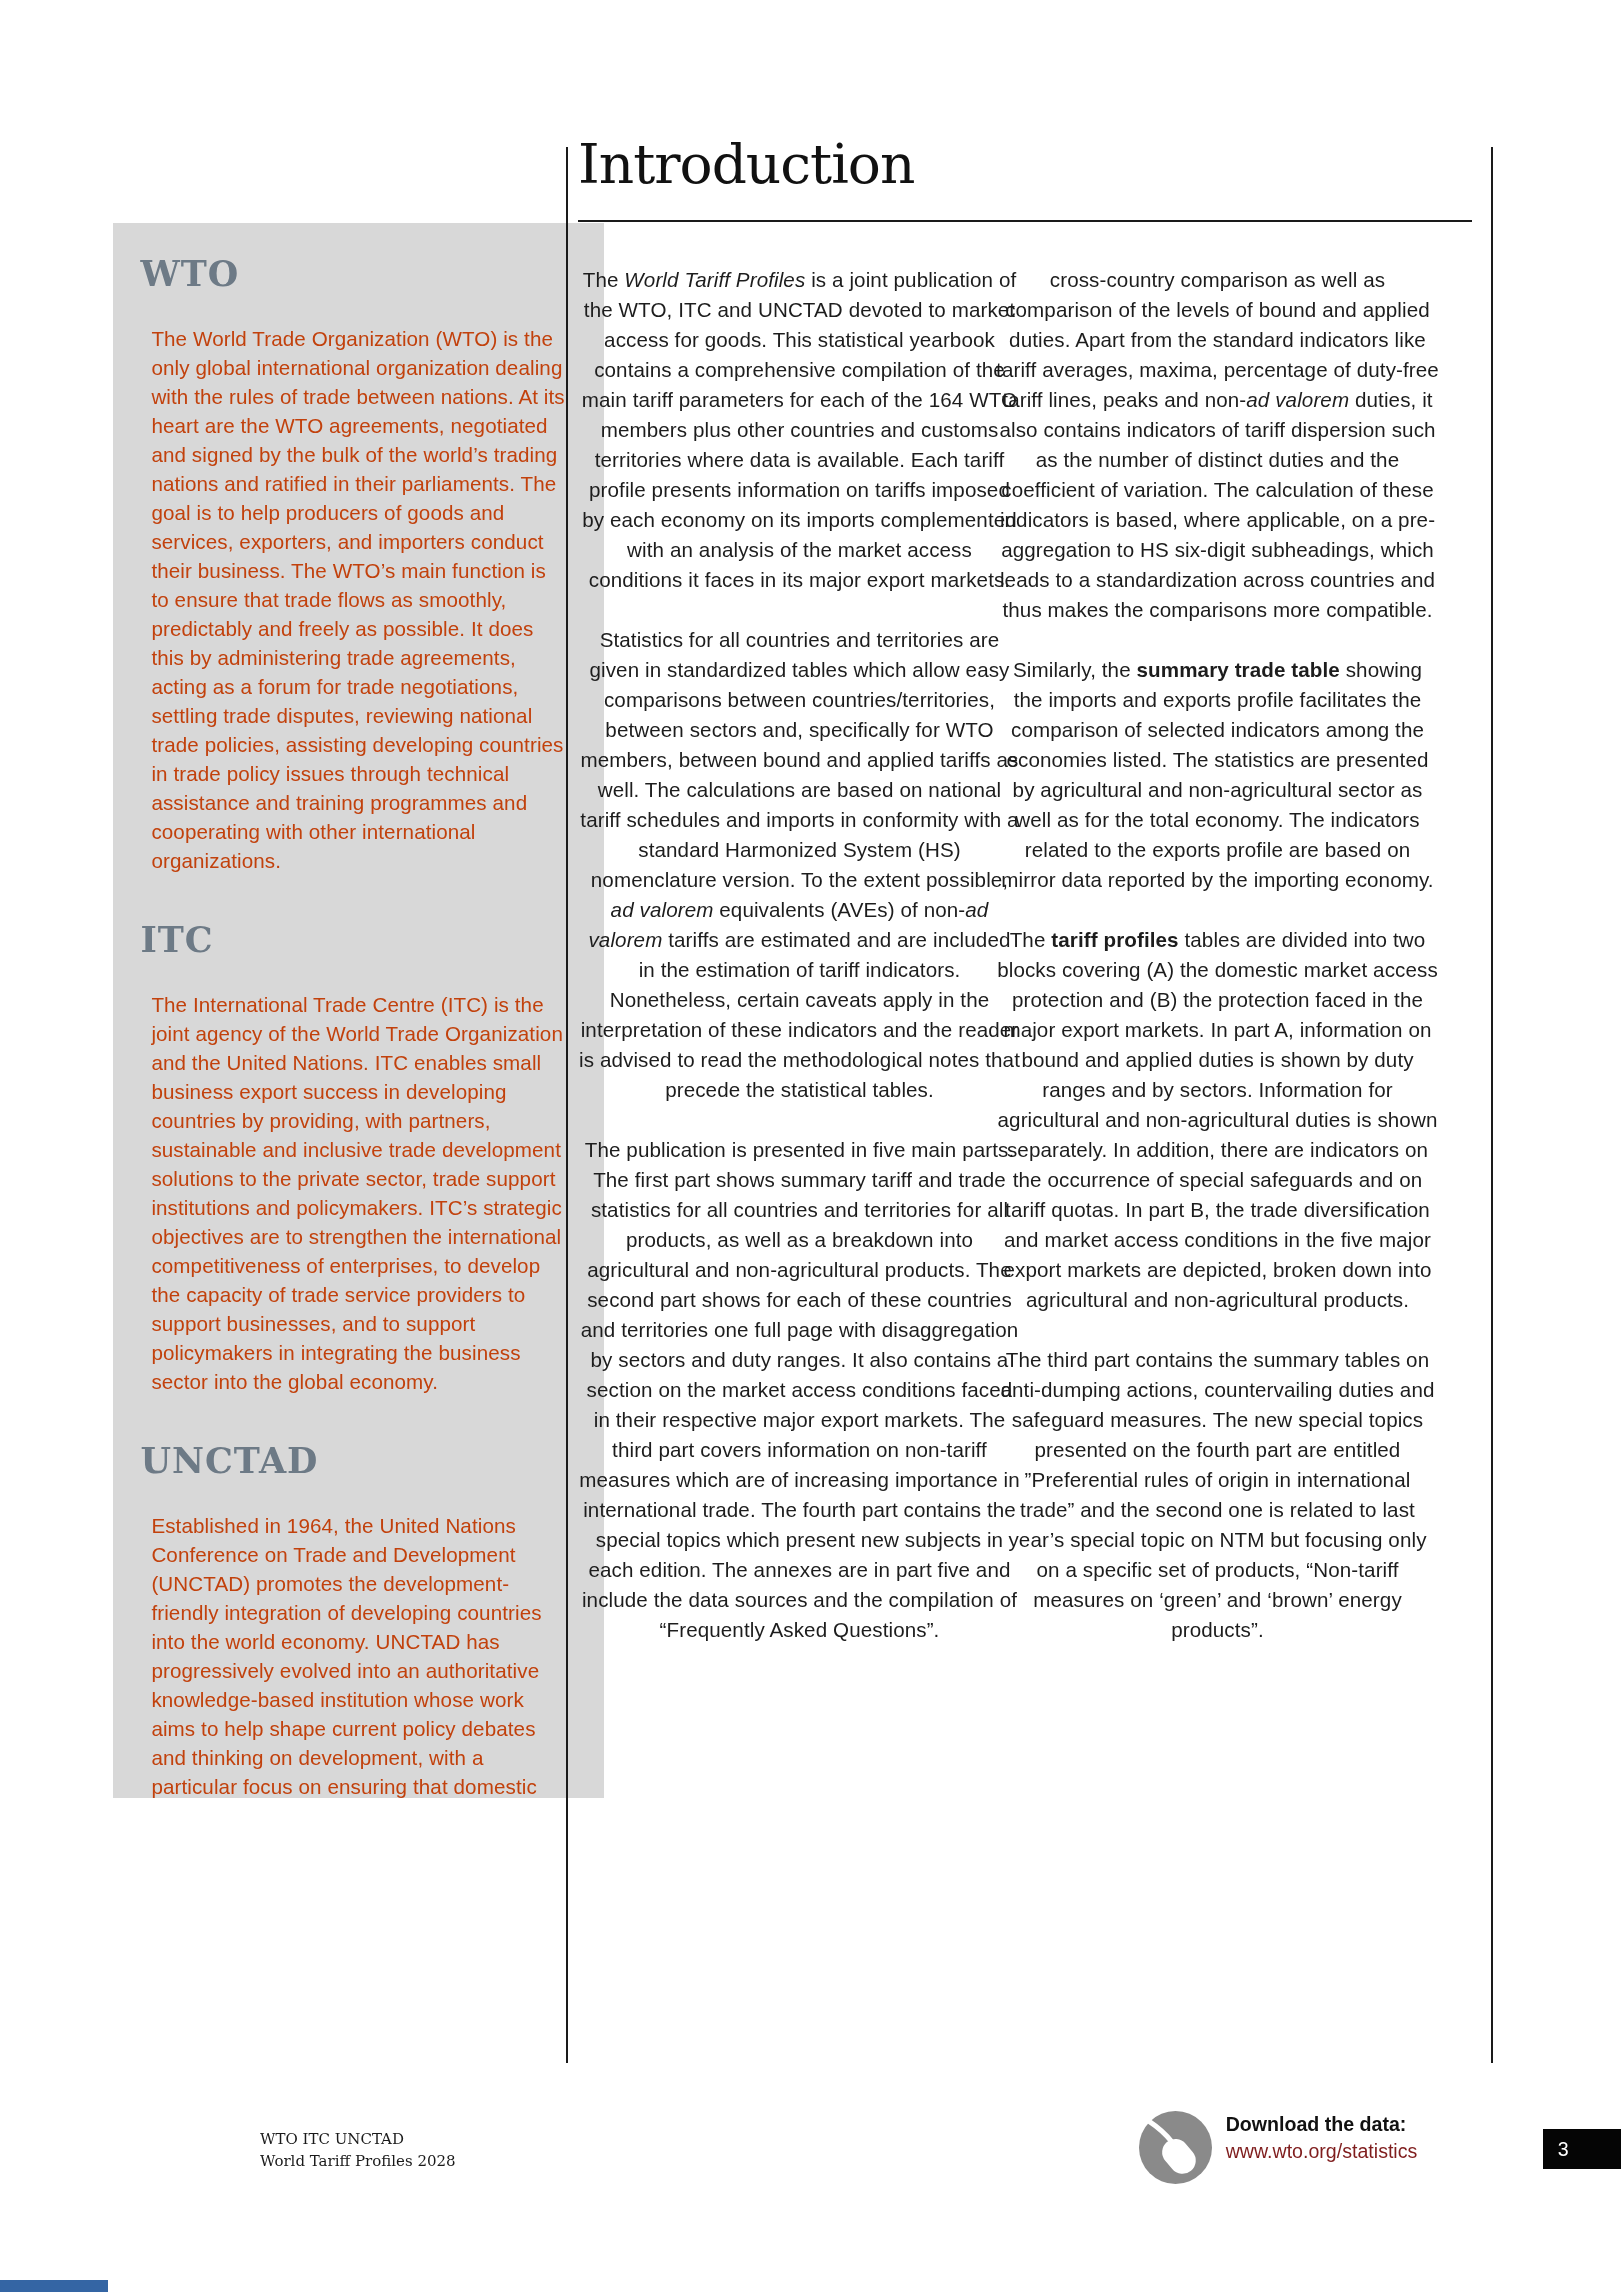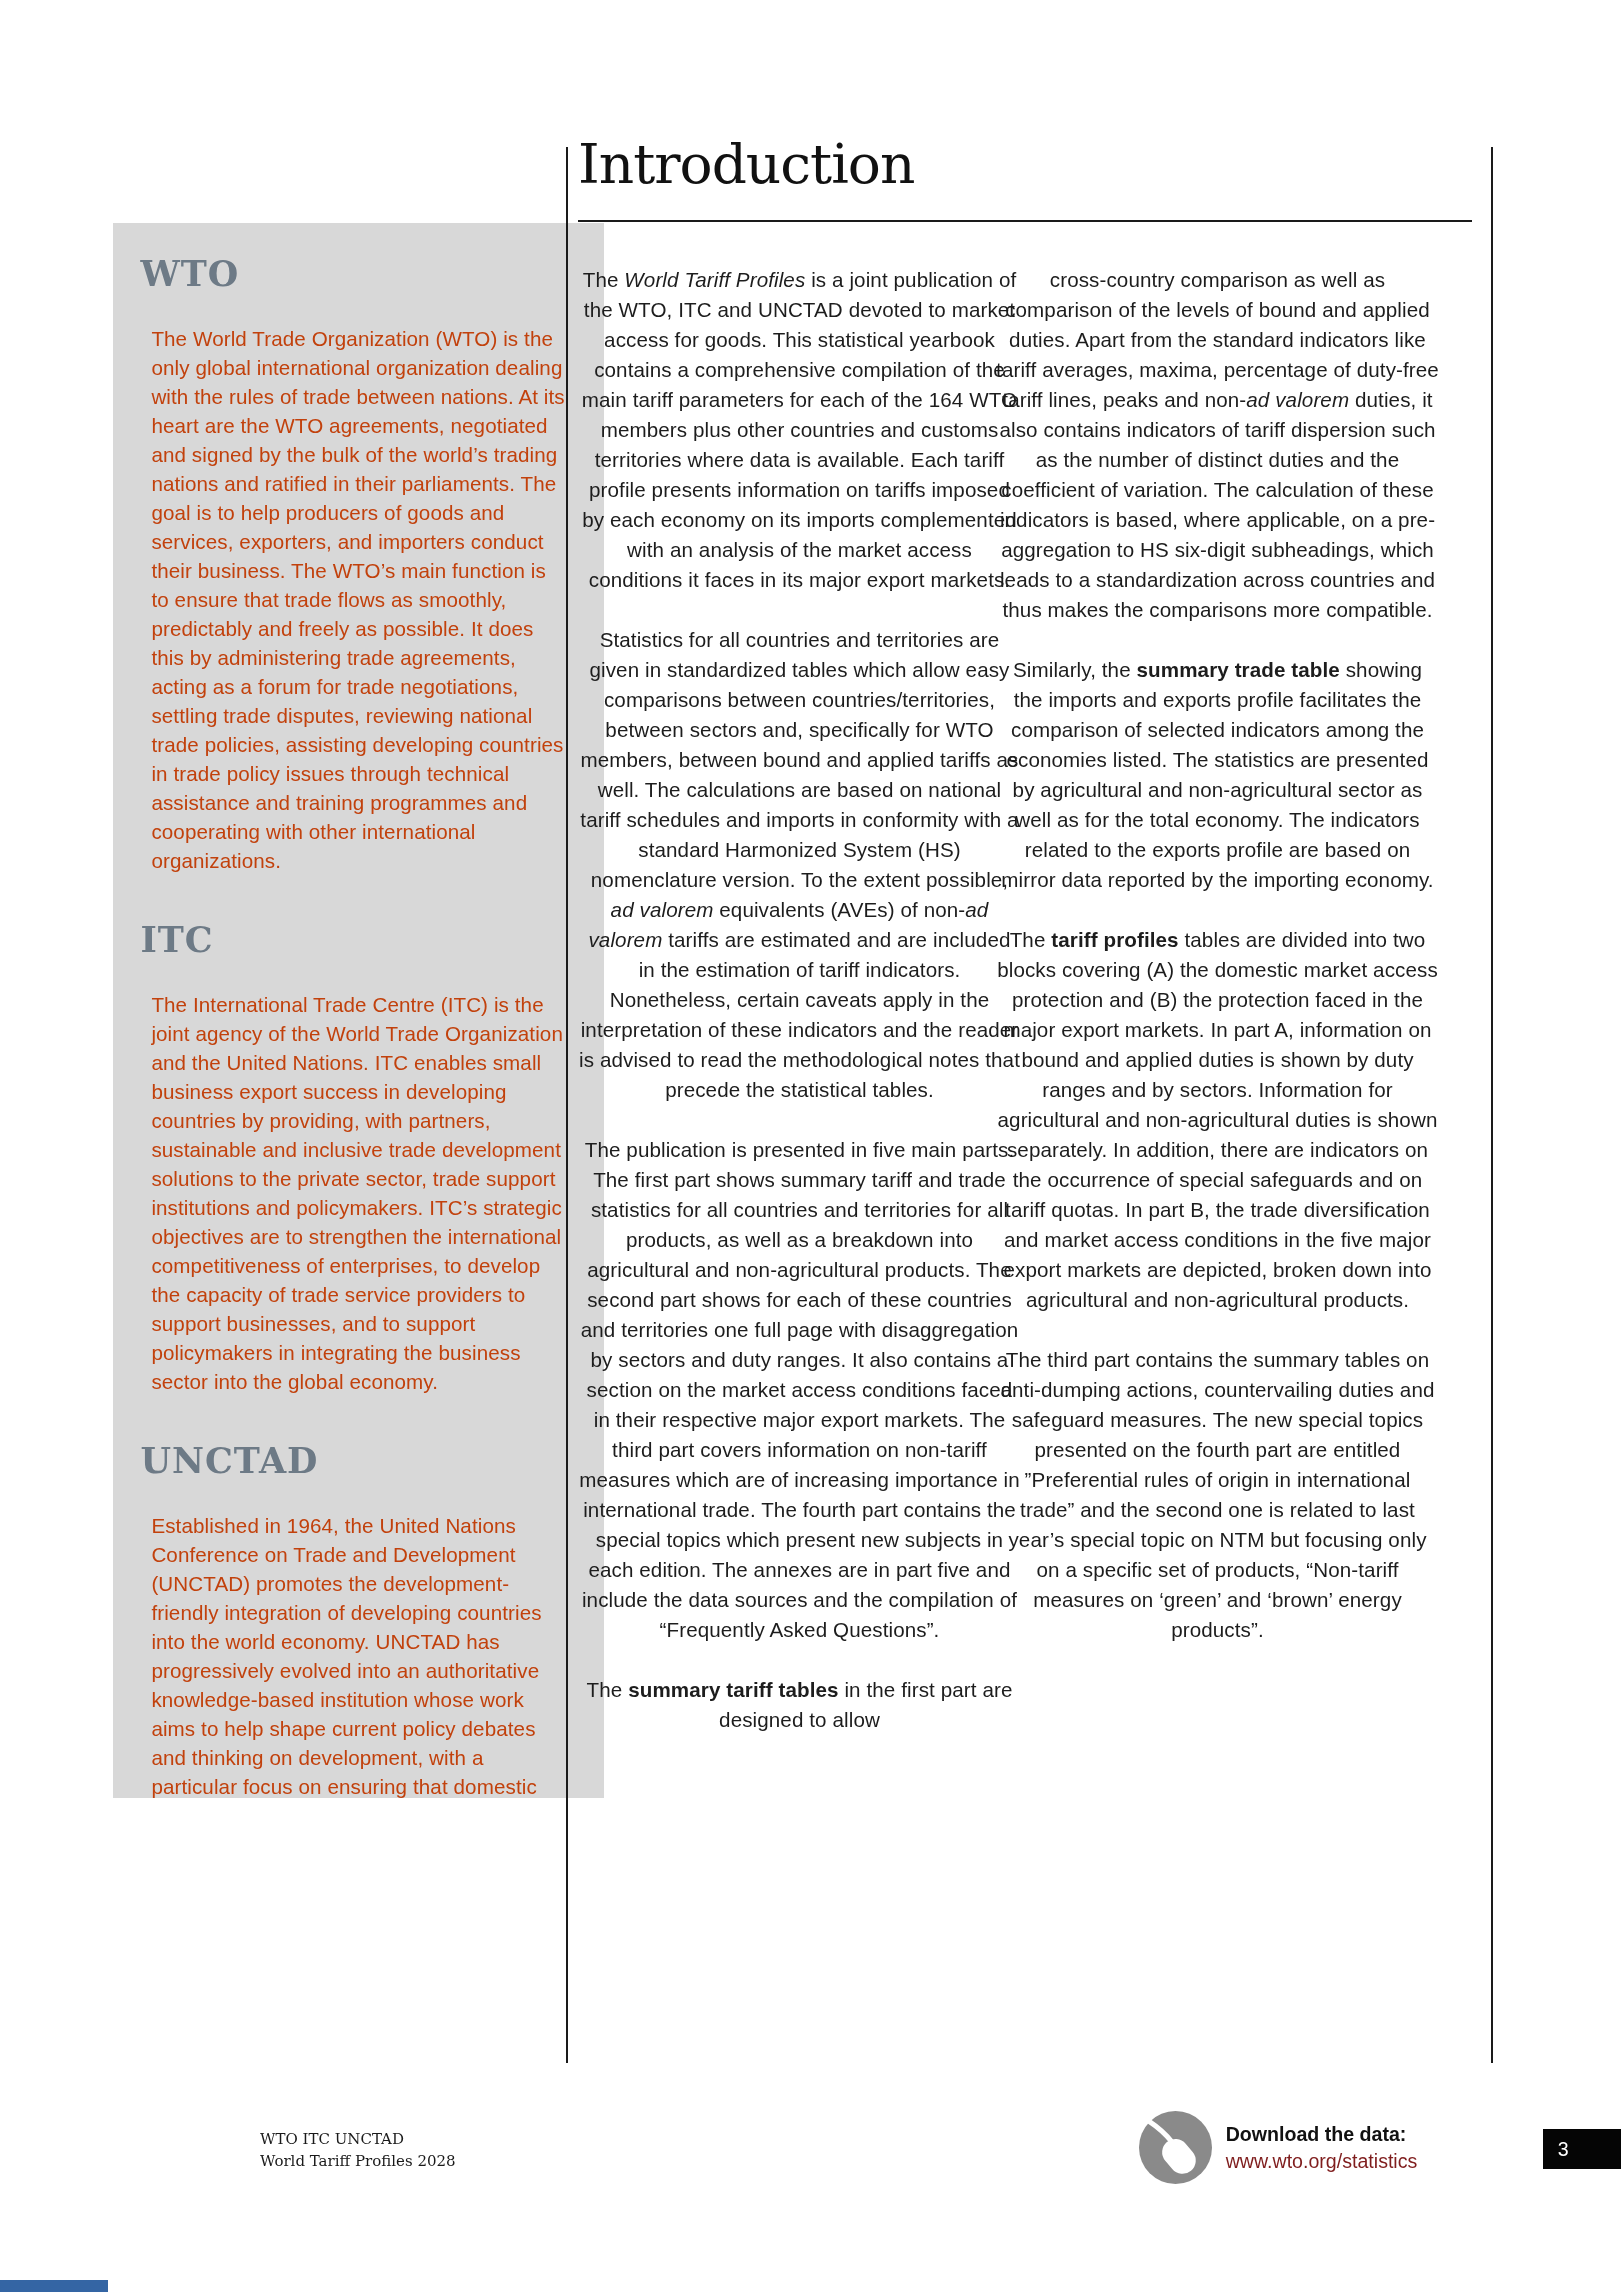--- a/index.html
+++ b/index.html
@@ -28,21 +28,21 @@
   .col.one{left:578px;}
   .col.two{left:996px;}
   .col p{font-size:20.6px;line-height:30px;color:#1d1d1d;margin:0 0 30px 0;letter-spacing:0.1px;}
   .col p strong{font-weight:bold;}
   .col p em{font-style:italic;}
 
   
   .footer-pub{position:absolute;left:260px;top:2129px;
               font-family:"DejaVu Serif","Liberation Serif",serif;
               font-size:15px;line-height:21.6px;color:#1a1a1a;}
-  .download{position:absolute;left:1139px;top:2111px;display:flex;align-items:center;}
+  .download{position:absolute;left:1139px;top:2111px;display:flex;}
   .download svg{display:block;}
   .download-text{margin-left:13.7px;}
   .download-text .l1{font-size:19.6px;line-height:26.5px;font-weight:bold;color:#111;}
   .download-text .l2{font-size:19.6px;line-height:26.5px;color:#7f1d1d;}
   .pagebox{position:absolute;left:1543px;top:2129px;width:78px;height:40px;background:#050505;
            color:#fff;font-size:19.6px;display:flex;align-items:center;padding-left:14.7px;
            box-sizing:border-box;}
   .tab-blue{position:absolute;left:0;top:2280px;width:108px;height:12.7px;background:#3465a4;}
 </style>
 </head>
@@ -61,21 +61,20 @@
 
   <div class="title">Introduction</div>
   <div class="title-rule"></div>
   <div class="vrule left"></div>
   <div class="vrule right"></div>
 
   <div class="col one">
       <p><span>The </span><em>World Tariff Profiles</em><span> is a joint publication of the WTO, ITC and UNCTAD devoted to market access for goods. This statistical yearbook contains a comprehensive compilation of the main tariff parameters for each of the 164 WTO members plus other countries and customs territories where data is available. Each tariff profile presents information on tariffs imposed by each economy on its imports complemented with an analysis of the market access conditions it faces in its major export markets.</span></p>
       <p><span>Statistics for all countries and territories are given in standardized tables which allow easy comparisons between countries/territories, between sectors and, specifically for WTO members, between bound and applied tariffs as well. The calculations are based on national tariff schedules and imports in conformity with a standard Harmonized System (HS) nomenclature version. To the extent possible, </span><em>ad valorem</em><span> equivalents (AVEs) of non-</span><em>ad valorem</em><span> tariffs are estimated and are included in the estimation of tariff indicators. Nonetheless, certain caveats apply in the interpretation of these indicators and the reader is advised to read the methodological notes that precede the statistical tables.</span></p>
       <p><span>The publication is presented in five main parts. The first part shows summary tariff and trade statistics for all countries and territories for all products, as well as a breakdown into agricultural and non-agricultural products. The second part shows for each of these countries and territories one full page with disaggregation by sectors and duty ranges. It also contains a section on the market access conditions faced in their respective major export markets. The third part covers information on non-tariff measures which are of increasing importance in international trade. The fourth part contains the special topics which present new subjects in each edition. The annexes are in part five and include the data sources and the compilation of “Frequently Asked Questions”.</span></p>
-      <p><span>The </span><strong>summary tariff tables</strong><span> in the first part are designed to allow</span></p>
     </div>
   <div class="col two">
       <p><span>cross-country comparison as well as comparison of the levels of bound and applied duties. Apart from the standard indicators like tariff averages, maxima, percentage of duty-free tariff lines, peaks and non-</span><em>ad valorem</em><span> duties, it also contains indicators of tariff dispersion such as the number of distinct duties and the coefficient of variation. The calculation of these indicators is based, where applicable, on a pre-aggregation to HS six-digit subheadings, which leads to a standardization across countries and thus makes the comparisons more compatible.</span></p>
       <p><span>Similarly, the </span><strong>summary trade table</strong><span> showing the imports and exports profile facilitates the comparison of selected indicators among the economies listed. The statistics are presented by agricultural and non-agricultural sector as well as for the total economy. The indicators related to the exports profile are based on mirror data reported by the importing economy.</span></p>
       <p><span>The </span><strong>tariff profiles</strong><span> tables are divided into two blocks covering (A) the domestic market access protection and (B) the protection faced in the major export markets. In part A, information on bound and applied duties is shown by duty ranges and by sectors. Information for agricultural and non-agricultural duties is shown separately. In addition, there are indicators on the occurrence of special safeguards and on tariff quotas. In part B, the trade diversification and market access conditions in the five major export markets are depicted, broken down into agricultural and non-agricultural products.</span></p>
       <p><span>The third part contains the summary tables on anti-dumping actions, countervailing duties and safeguard measures. The new special topics presented on the fourth part are entitled ”Preferential rules of origin in international trade” and the second one is related to last year’s special topic on NTM but focusing only on a specific set of products, “Non-tariff measures on ‘green’ and ‘brown’ energy products”.</span></p>
     </div>
 
   <div class="footer-pub">
     <div>WTO ITC UNCTAD</div>

